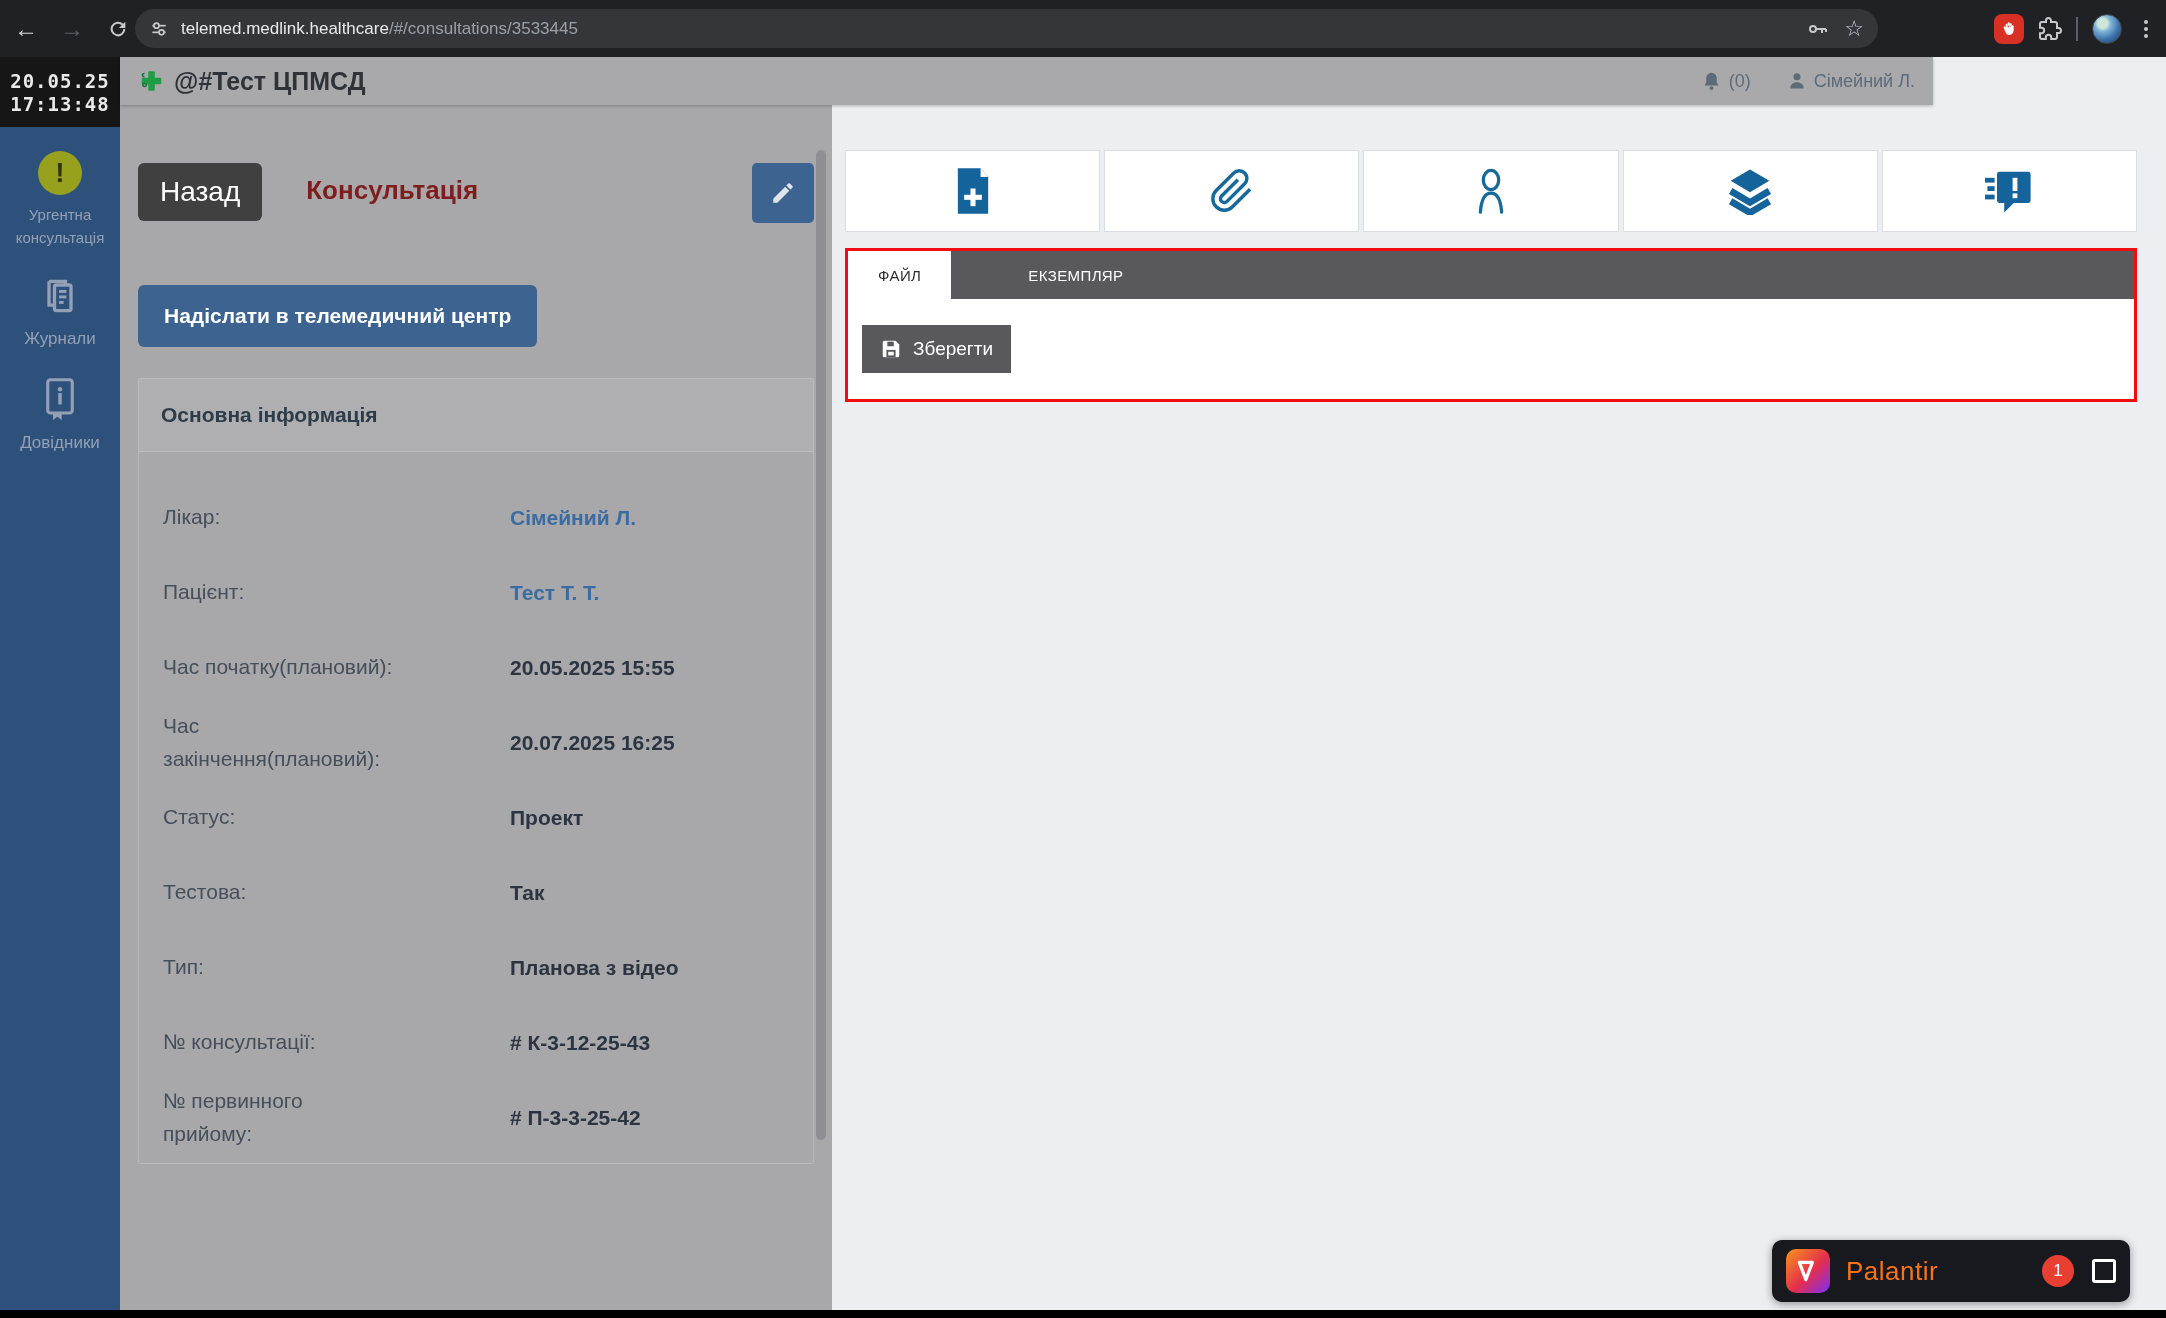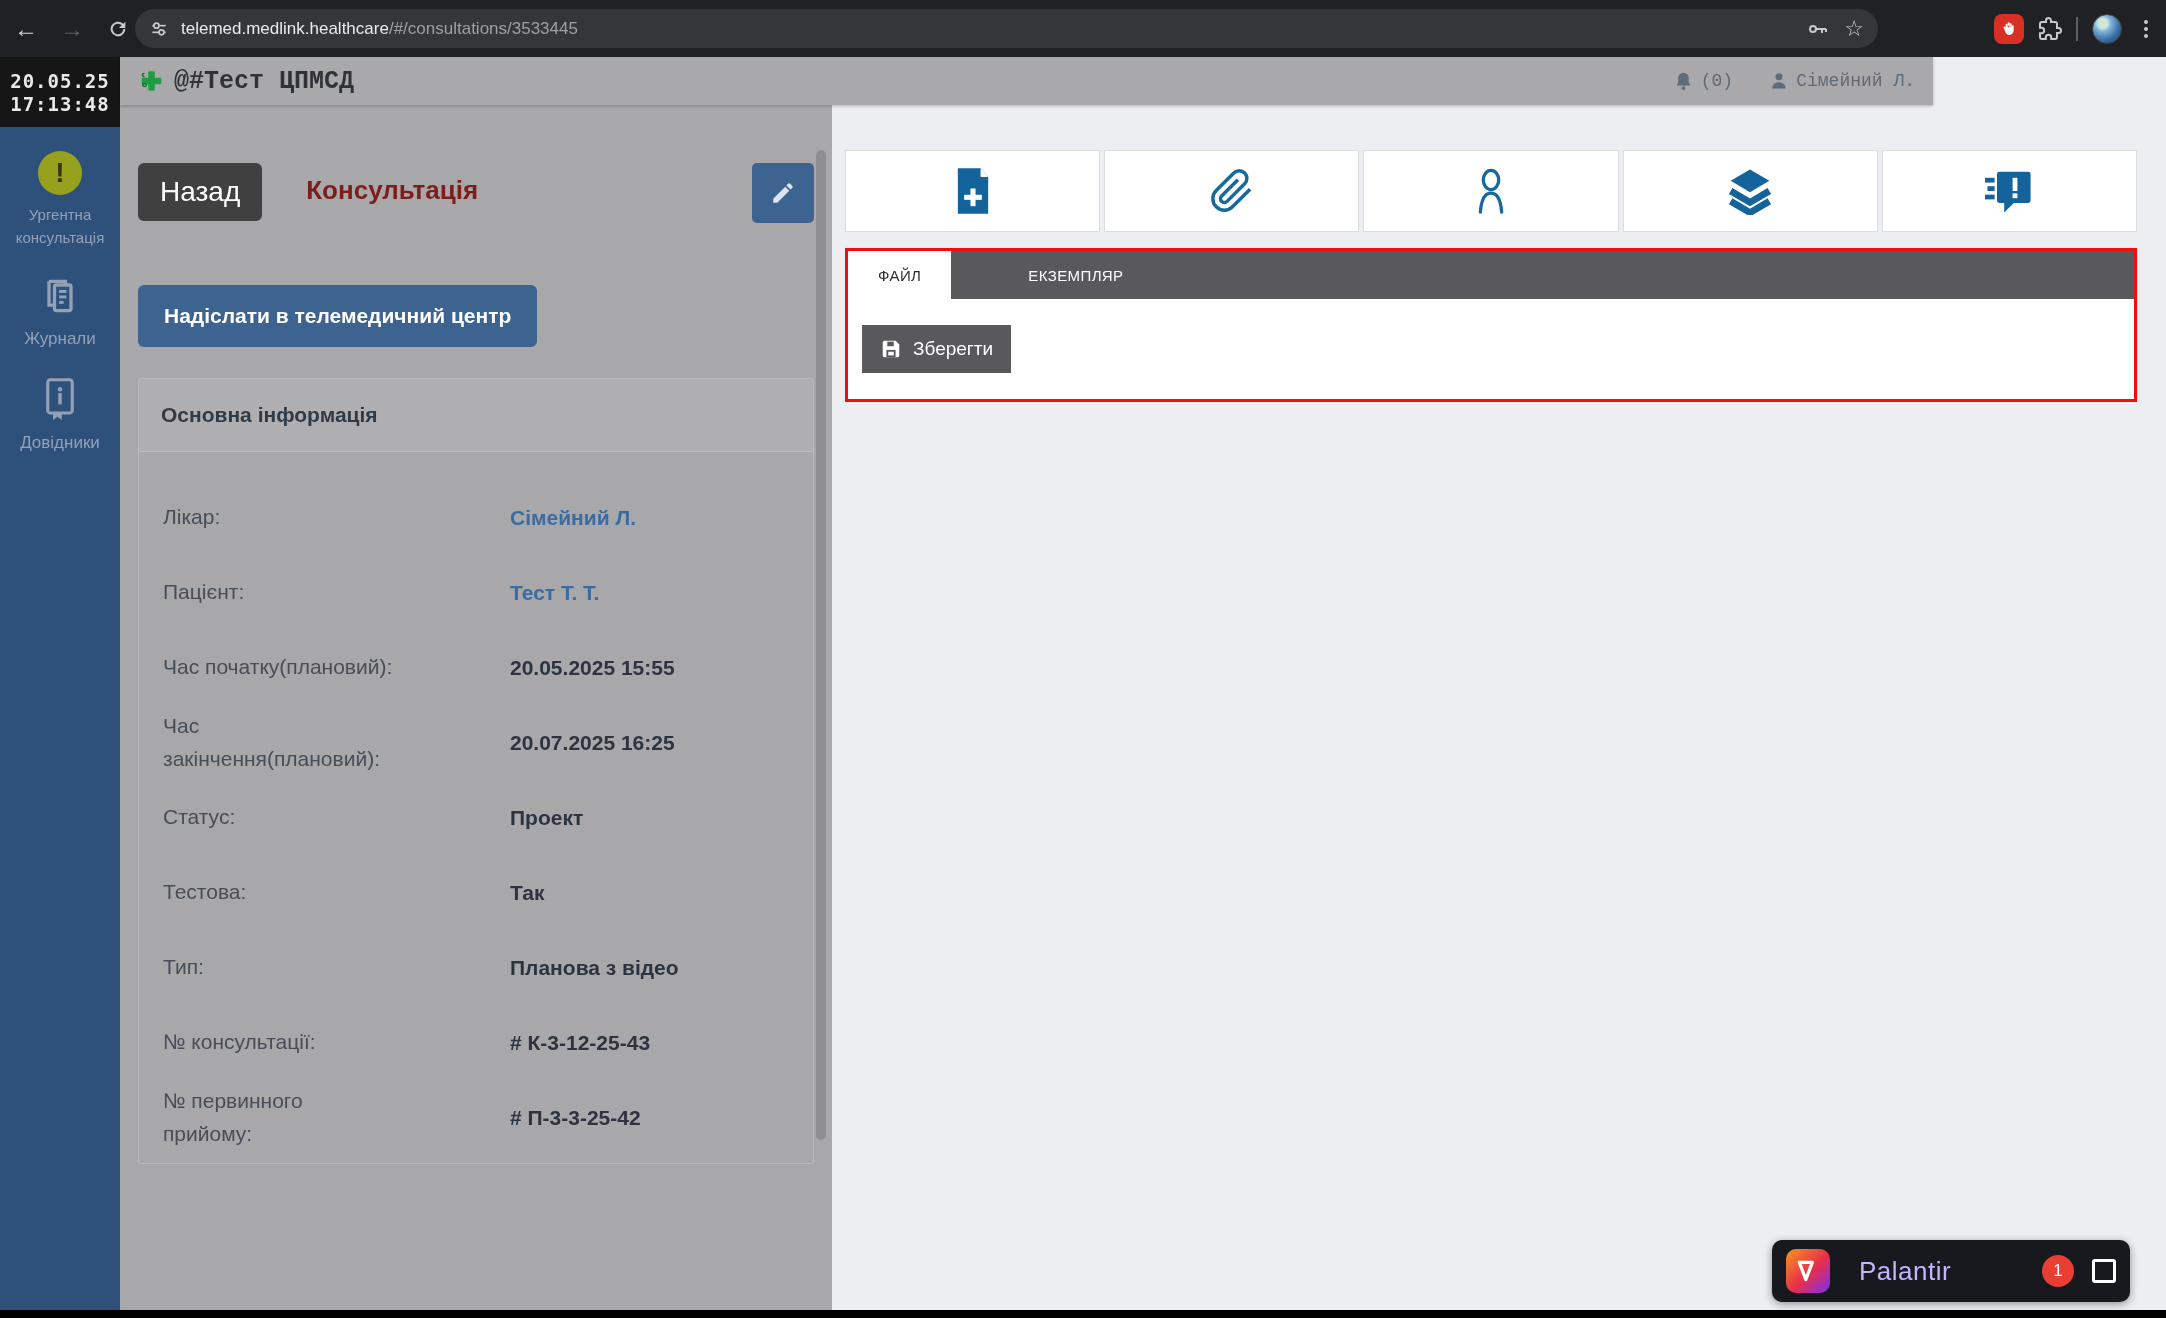--- a/index.html
+++ b/index.html
@@ -24,21 +24,21 @@
 
   
   .rail { position:absolute; left:0; top:57px; width:120px; height:1253px; background:#2e517b; display:flex; flex-direction:column; align-items:center; }
   .clockbox { width:120px; height:70px; background:#161616; display:flex; flex-direction:column; align-items:center; justify-content:center; gap:1px; }
   .clockbox span { font-family:"DejaVu Sans Mono", monospace; font-weight:bold; color:#e9e9e9; font-size:19px; letter-spacing:1px; }
   .rail-item { margin-top:24px; display:flex; flex-direction:column; align-items:center; width:114px; cursor:pointer; }
   .rail-label { color:#93a0b5; font-size:15px; text-align:center; line-height:1.55; margin-top:8px; }
   .rail-label.lg { font-size:17px; }
   .urgent-circ { width:44px; height:44px; border-radius:50%; background:#97a11d; display:flex; align-items:center; justify-content:center; color:#33370e; font-size:28px; font-weight:bold; }
 
-  .appheader { position:absolute; left:120px; top:57px; width:1813px; height:48px; background:#a9a9ac; display:flex; align-items:center; padding:11px 18px; box-shadow:0 1px 3px rgba(0,0,0,.25); z-index:5;font-family:Liberation Mono, monospace; }
+  .appheader { position:absolute; left:120px; top:57px; width:1813px; height:48px; background:#a9a9ac; display:flex; align-items:center; padding:11px 18px; box-shadow:0 1px 3px rgba(0,0,0,.25); z-index:5; }
   .favicon { width:26px; height:26px; margin-right:10px; }
   .app-title { font-size:25px; font-weight:bold; color:#2f3338; }
   .hdr-right { margin-left:auto; display:flex; align-items:center; gap:36px; }
   .hdr-chip { display:flex; align-items:center; gap:7px; color:#5e6b78; font-size:18px; }
 
   
   .lpanel { position:absolute; left:120px; top:105px; width:712px; height:1205px; background:#a8a8ab; padding:58px 18px 0 18px; }
   .lp-row1 { display:flex; align-items:flex-start; }
   .btn-back { background:#404040; color:#fff; font-size:28px; border:none; border-radius:6px; padding:0 22px; height:58px; cursor:pointer; }
   .lp-title { font-size:26px; font-weight:600; color:#7f1d1d; margin:12px 0 0 44px; }
@@ -65,21 +65,21 @@
   .tabbar { height:48px; background:#59595b; display:flex;gap:47px; }
   .tab { display:flex; align-items:center; padding:0 30px; font-size:15px; letter-spacing:.4px; cursor:pointer; }
   .tab.active { background:#fff; color:#2e2e2e; }
   .tab.inactive { color:#fff; }
   .redbox-content { padding:26px 14px; }
   .btn-save { display:inline-flex; align-items:center; gap:11px; background:#59595b; color:#fff; border:none; height:48px; padding:0 18px; font-size:19px; cursor:pointer; }
 
   
   .palantir { position:absolute; left:1772px; top:1240px; width:358px; height:62px; background:#17191e; border-radius:10px; display:flex; align-items:center; padding:0 14px; box-shadow:0 2px 8px rgba(0,0,0,.4); z-index:10; }
   .pal-logo { width:44px; height:44px; border-radius:10px; background:linear-gradient(135deg,#f7941d 0%,#e52e4d 55%,#7b2ff7 100%); display:flex; align-items:center; justify-content:center; }
-  .pal-label { color:#c4b5fd; font-size:26px; margin-left:29px; letter-spacing:.5px; }
+  .pal-label { color:#f97316; font-size:26px; margin-left:16px; letter-spacing:.5px; }
   .pal-badge { margin-left:auto; width:32px; height:32px; border-radius:50%; background:#e93f33; color:#fff; font-size:17px; display:flex; align-items:center; justify-content:center; }
   .pal-square { width:24px; height:24px; border:3px solid #fff; border-radius:3px; margin-left:18px; cursor:pointer; }
 
   .bottom-bar { position:absolute; left:0; bottom:0; width:2166px; height:8px; background:#000; }
 </style>
 </head>
 <body>
 
 <div class="browser">
   <span class="nav-ic">←</span>

